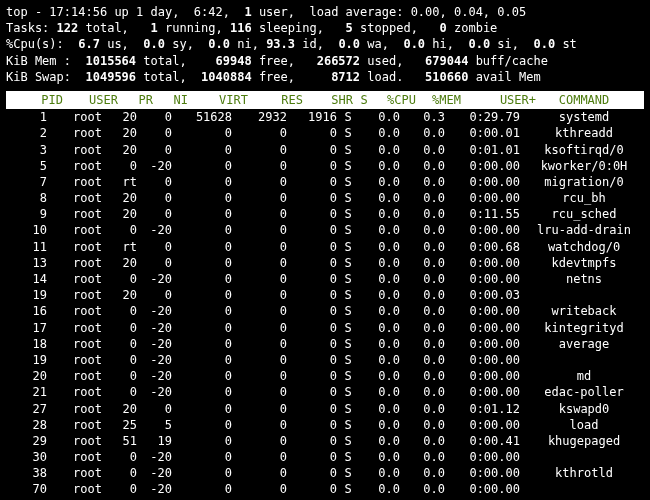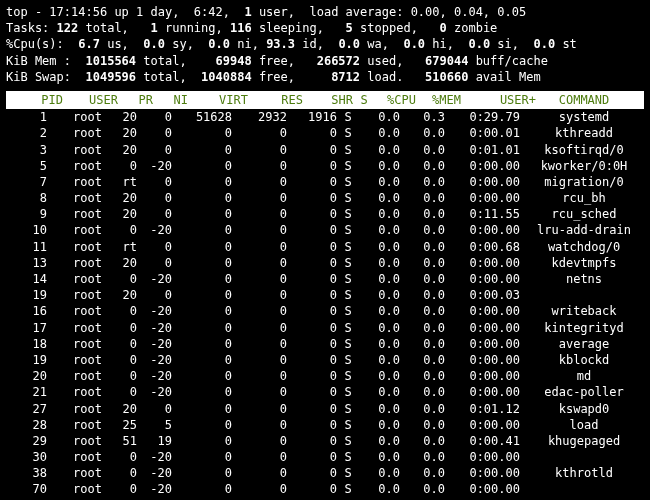--- a/index.html
+++ b/index.html
@@ -268,21 +268,20 @@
         <div class="c c-user l">root</div>
         <div class="c c-pr">0</div>
         <div class="c c-ni">-20</div>
         <div class="c c-virt">0</div>
         <div class="c c-res">0</div>
         <div class="c c-shr">0</div>
         <div class="c c-s">S</div>
         <div class="c c-cpu">0.0</div>
         <div class="c c-mem">0.0</div>
         <div class="c c-time">0:00.00</div>
-        <div class="c c-cmd l">kblockd</div>
       </div>
       <div class="row">
         <div class="c c-pid">20</div>
         <div class="c c-user l">root</div>
         <div class="c c-pr">0</div>
         <div class="c c-ni">-20</div>
         <div class="c c-virt">0</div>
         <div class="c c-res">0</div>
         <div class="c c-shr">0</div>
         <div class="c c-s">S</div>

